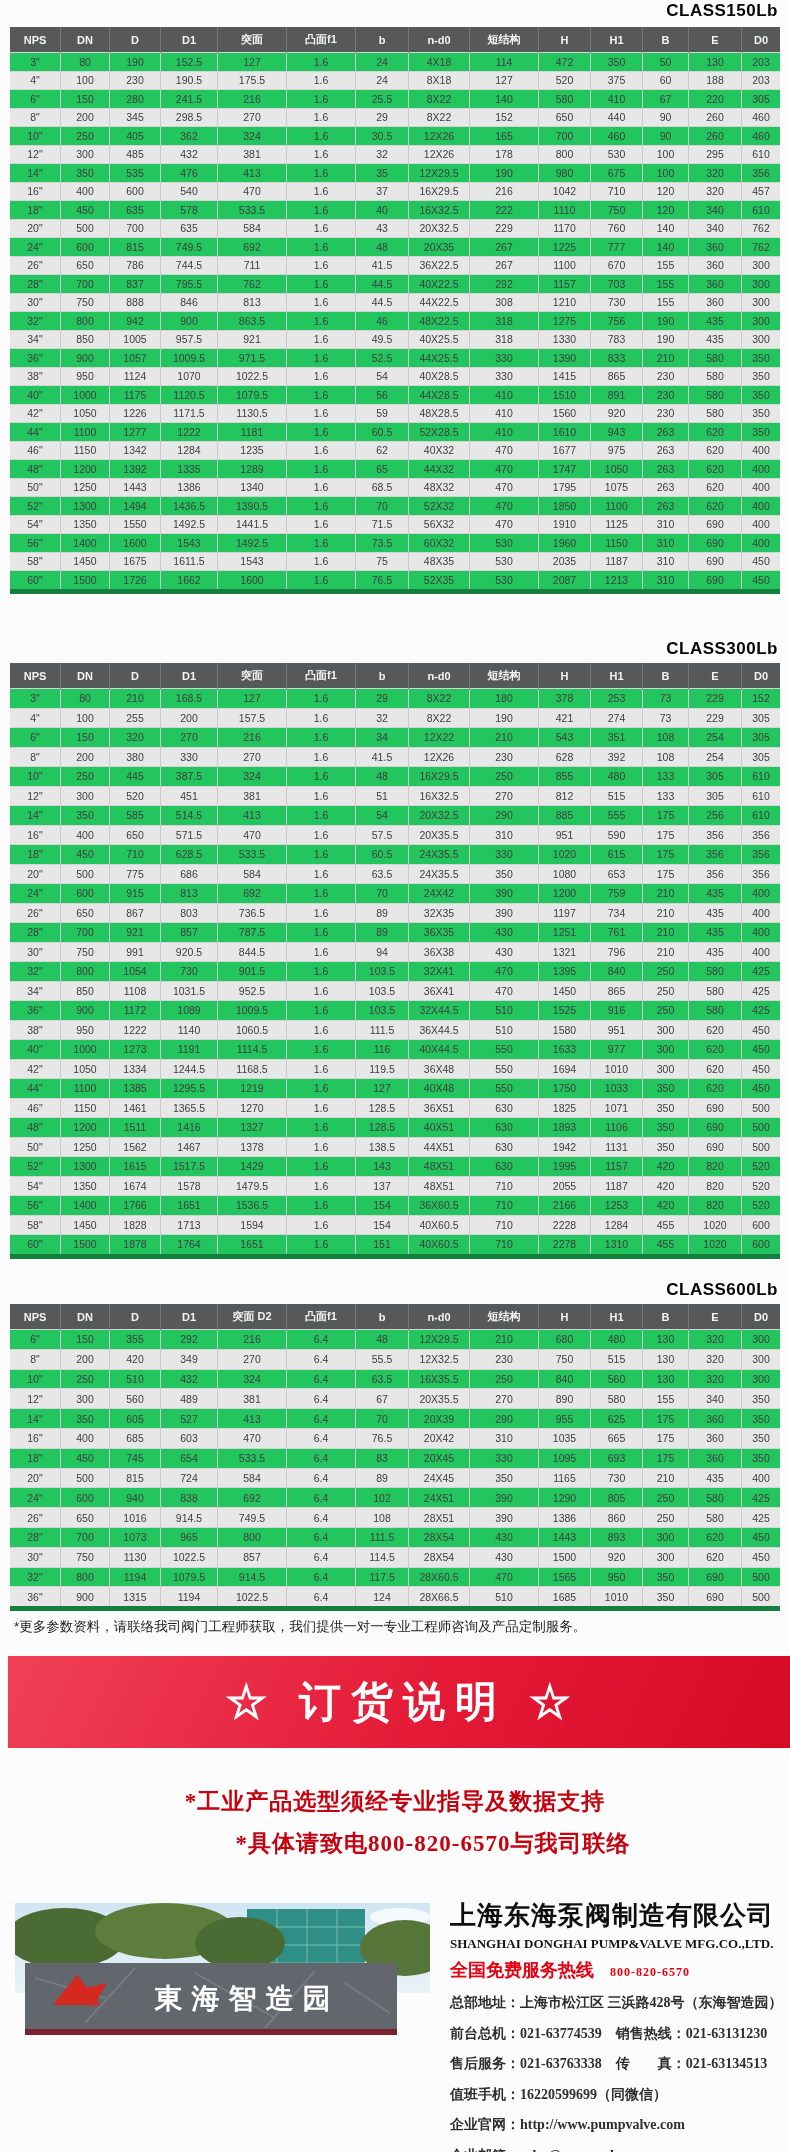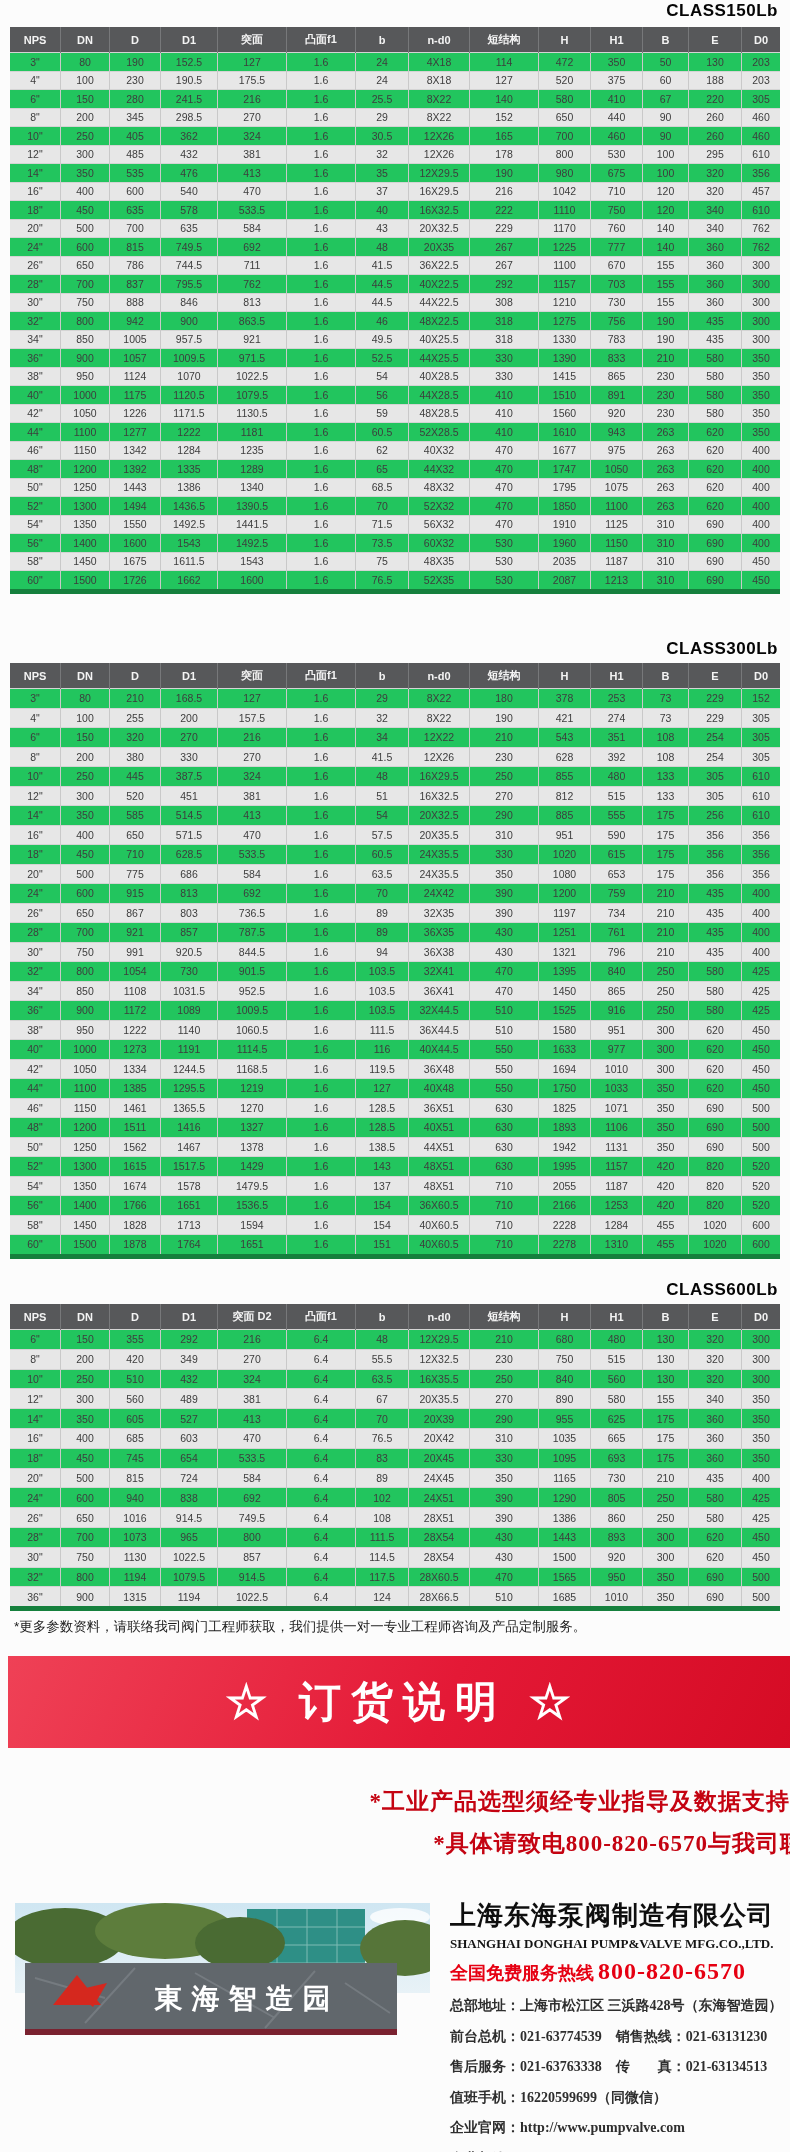--- a/index.html
+++ b/index.html
@@ -31,35 +31,35 @@
   table.spec.rh2 td { height:18.5px; }
   table.spec.rh3 td { height:18.8px; }
 
   .param-note { position:absolute; left:14px; top:1618px; font-size:13.5px; color:#1c1c1c; }
 
   .banner { position:absolute; left:0; top:1656px; width:790px; height:92px;
             background:linear-gradient(115deg,#ef4156 0%,#e41936 55%,#d50b24 100%);
             display:flex; align-items:center; justify-content:center;margin-left:8px; }
   .banner-title { color:#ffffff; font-size:42px; font-weight:bold; letter-spacing:10px; }
 
-  .order-note { position:absolute; width:100%; text-align:right; font-family:"Liberation Serif", serif;
+  .order-note { position:absolute; width:100%; text-align:center; font-family:"Liberation Serif", serif;
                 font-weight:bold; font-size:23px; color:#c40311; letter-spacing:1px; }
   .order-note.l1 { top:1786px; }
   .order-note.l2 { top:1828px;padding-left:38px; }
 
   .photo { position:absolute; left:15px; top:1903px; width:415px; height:132px; overflow:hidden; }
 
   .footer-info { position:absolute; left:450px; top:1898px; width:332px; }
   .company-cn { font-size:26px; font-weight:bold; color:#0e0e0e; letter-spacing:1px; white-space:nowrap; }
   .company-en { font-size:13px; font-weight:bold; color:#151515; font-family:"Liberation Serif", serif;
                 margin-top:3px; white-space:nowrap; }
   .hotline { margin-top:6px; font-family:"Liberation Serif", serif; font-weight:bold; color:#e60012;
              white-space:nowrap; }
   .hotline .lbl { font-size:18px; }
-  .hotline .num { font-size:24px; letter-spacing:1px; }
+  .hotline .num { font-size:12px; letter-spacing:1px;margin-left:12px; }
   .contact-lines { margin-top:5px; }
   .contact-line { font-family:"Liberation Serif", serif; font-weight:bold; font-size:14px; color:#2e2e2e;
                   line-height:18.6px; white-space:nowrap;margin-top:12px; }
 </style>
 </head>
 <body>
 
 <div class="page">
 
   <div class="watermark" style="left:60px; top:170px;">上海东海泵阀制造有限公司</div>

